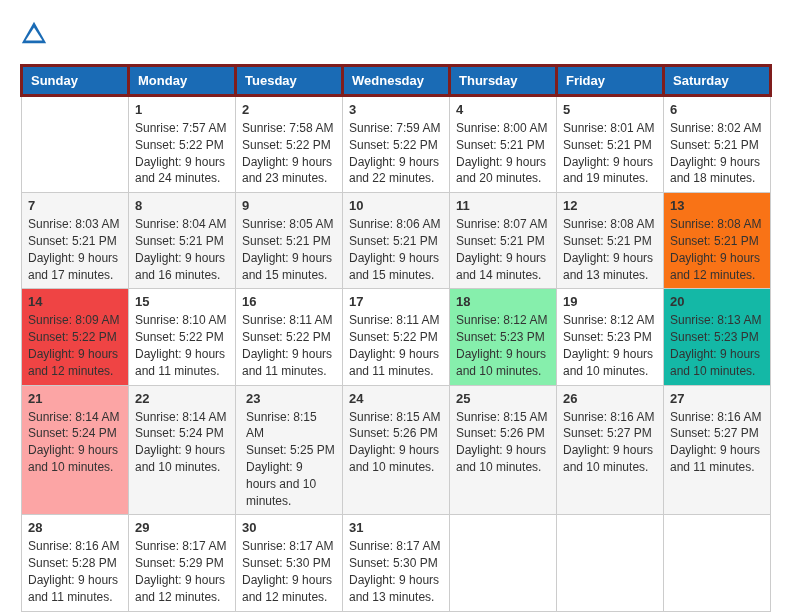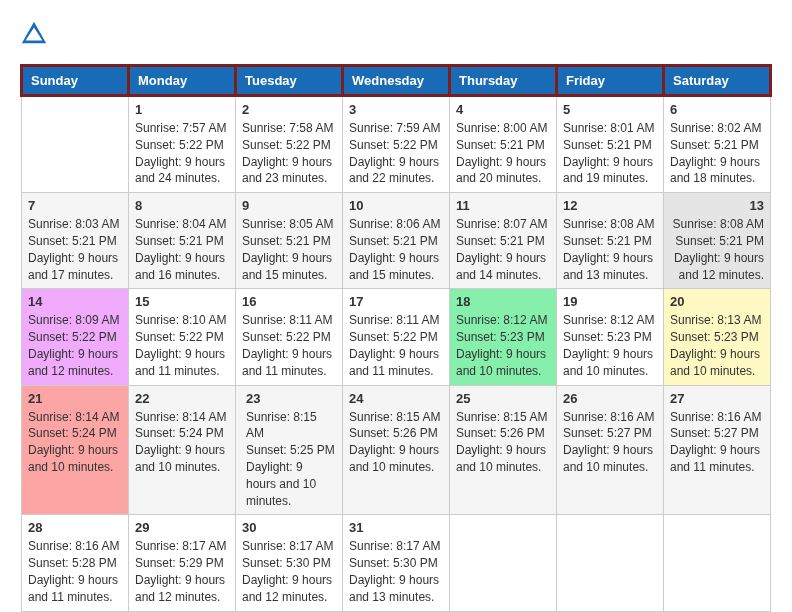--- a/index.html
+++ b/index.html
@@ -171,27 +171,27 @@
           <div class="day-info">Sunrise: 8:06 AM<br>Sunset: 5:21 PM<br>Daylight: 9 hours and 15 minutes.</div>
         </td>
         <td style="background: rgb(245, 245, 245);">
           <span class="day-number">11</span>
           <div class="day-info">Sunrise: 8:07 AM<br>Sunset: 5:21 PM<br>Daylight: 9 hours and 14 minutes.</div>
         </td>
         <td style="background: rgb(245, 245, 245);">
           <span class="day-number">12</span>
           <div class="day-info">Sunrise: 8:08 AM<br>Sunset: 5:21 PM<br>Daylight: 9 hours and 13 minutes.</div>
         </td>
-        <td style="background: #e5e5e5; text-align: right;">
+        <td style="background: #f97316;">
           <span class="day-number">13</span>
           <div class="day-info">Sunrise: 8:08 AM<br>Sunset: 5:21 PM<br>Daylight: 9 hours and 12 minutes.</div>
         </td>
       </tr>
       <tr>
-        <td style="background: #f0abfc;">
+        <td style="background: #ef4444;">
           <span class="day-number">14</span>
           <div class="day-info">Sunrise: 8:09 AM<br>Sunset: 5:22 PM<br>Daylight: 9 hours and 12 minutes.</div>
         </td>
         <td style="background: rgb(255, 255, 255);">
           <span class="day-number">15</span>
           <div class="day-info">Sunrise: 8:10 AM<br>Sunset: 5:22 PM<br>Daylight: 9 hours and 11 minutes.</div>
         </td>
         <td style="background: rgb(255, 255, 255);">
           <span class="day-number">16</span>
           <div class="day-info">Sunrise: 8:11 AM<br>Sunset: 5:22 PM<br>Daylight: 9 hours and 11 minutes.</div>
@@ -201,21 +201,21 @@
           <div class="day-info">Sunrise: 8:11 AM<br>Sunset: 5:22 PM<br>Daylight: 9 hours and 11 minutes.</div>
         </td>
         <td style="background: #86efac;">
           <span class="day-number">18</span>
           <div class="day-info">Sunrise: 8:12 AM<br>Sunset: 5:23 PM<br>Daylight: 9 hours and 10 minutes.</div>
         </td>
         <td style="background: rgb(255, 255, 255);">
           <span class="day-number">19</span>
           <div class="day-info">Sunrise: 8:12 AM<br>Sunset: 5:23 PM<br>Daylight: 9 hours and 10 minutes.</div>
         </td>
-        <td style="background: #fef9c3; margin-left: 13px;">
+        <td style="background: #14b8a6; margin-left: 13px;">
           <span class="day-number">20</span>
           <div class="day-info">Sunrise: 8:13 AM<br>Sunset: 5:23 PM<br>Daylight: 9 hours and 10 minutes.</div>
         </td>
       </tr>
       <tr>
         <td style="background: #fca5a5;">
           <span class="day-number">21</span>
           <div class="day-info">Sunrise: 8:14 AM<br>Sunset: 5:24 PM<br>Daylight: 9 hours and 10 minutes.</div>
         </td>
         <td style="background: rgb(245, 245, 245);">

